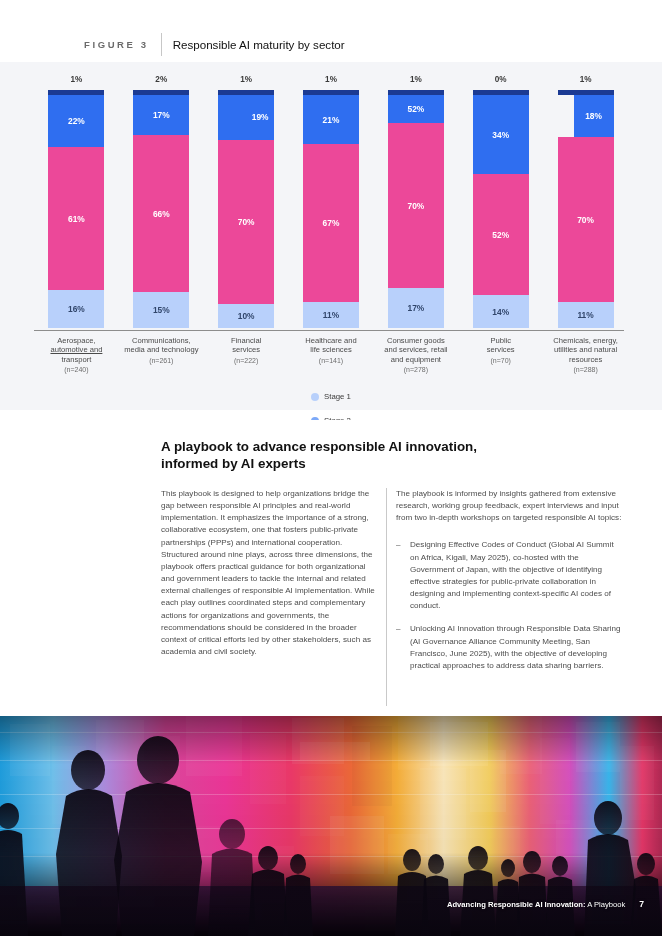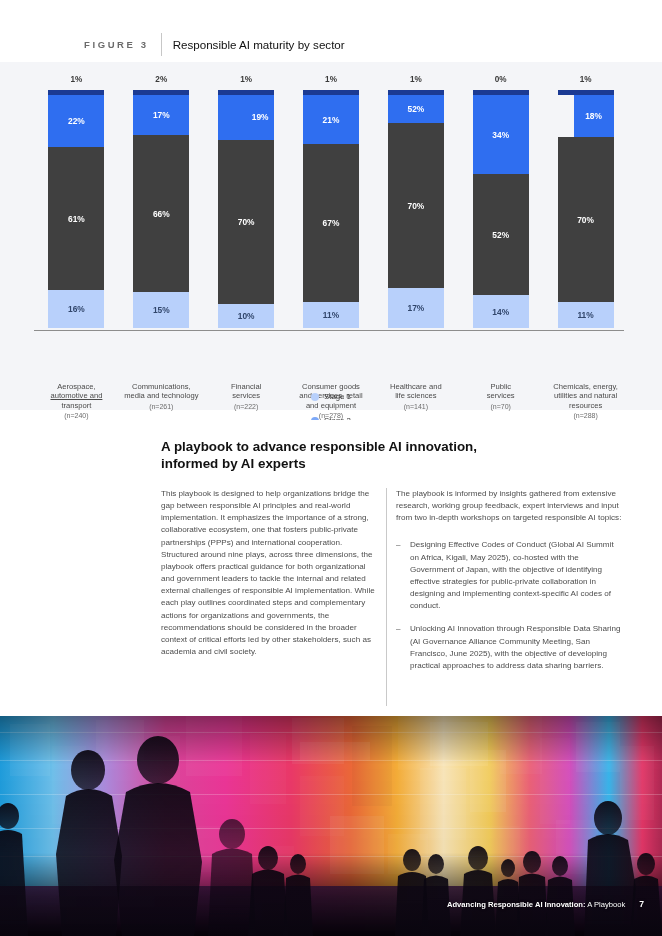--- a/index.html
+++ b/index.html
@@ -56,35 +56,35 @@
   .bar-stack{
     width:56px;flex:1 1 auto;display:flex;flex-direction:column;
   }
   .seg{
     display:flex;align-items:center;justify-content:center;
     font-size:8.4px;font-weight:700;
     box-sizing:border-box;
   }
   .seg.s4{background:#1b3a93;color:#ffffff;}
   .seg.s3{background:#2f6ef0;color:#ffffff;}
-  .seg.s2{background:#404040;color:#ffffff;}
+  .seg.s2{background:#ec4899;color:#ffffff;}
   .seg.s1{background:#b8d0fb;color:#31466b;}
 
   .axis-line{
     position:absolute;left:34px;top:268px;width:590px;height:1px;
     background:#8d8d8d;
   }
 
   .cats{
     position:absolute;left:34px;top:274px;width:594px;
     display:flex;
   }
   .cat{
     flex:1 1 0;text-align:center;padding:0 4px;box-sizing:border-box;
-    font-size:7.6px;line-height:9.4px;color:#4a4a4a;margin-top:46px;
+    font-size:7.6px;line-height:9.4px;color:#4a4a4a;
   }
   .cat .n{display:block;margin-top:1px;font-size:7px;color:#6d6d6d;}
 
   .legend{
     position:absolute;left:0;top:330px;width:662px;
     display:flex;justify-content:center;align-items:center;gap:15px;flex-direction:column;
   }
   .legend-item{display:flex;align-items:center;gap:5px;}
   .dot{width:8px;height:8px;border-radius:50%;display:inline-block;}
   .legend-label{font-size:7.8px;color:#3a3a3a;}
@@ -233,29 +233,29 @@
         <span style="display: block;">Communications,</span>
         <span style="display: block;">media and technology</span>
         <span class="n">(n=261)</span>
       </div>
       <div class="cat">
         <span style="display: block;">Financial</span>
         <span style="display: block;">services</span>
         <span class="n">(n=222)</span>
       </div>
       <div class="cat">
+        <span style="display: block;">Healthcare and</span>
+        <span style="display: block;">life sciences</span>
+        <span class="n">(n=141)</span>
+      </div>
+      <div class="cat">
         <span style="display: block;">Consumer goods</span>
         <span style="display: block;">and services, retail</span>
         <span style="display: block;">and equipment</span>
         <span class="n">(n=278)</span>
-      </div>
-      <div class="cat">
-        <span style="display: block;">Healthcare and</span>
-        <span style="display: block;">life sciences</span>
-        <span class="n">(n=141)</span>
       </div>
       <div class="cat">
         <span style="display: block;">Public</span>
         <span style="display: block;">services</span>
         <span class="n">(n=70)</span>
       </div>
       <div class="cat">
         <span style="display: block;">Chemicals, energy,</span>
         <span style="display: block;">utilities and natural</span>
         <span style="display: block;">resources</span>

